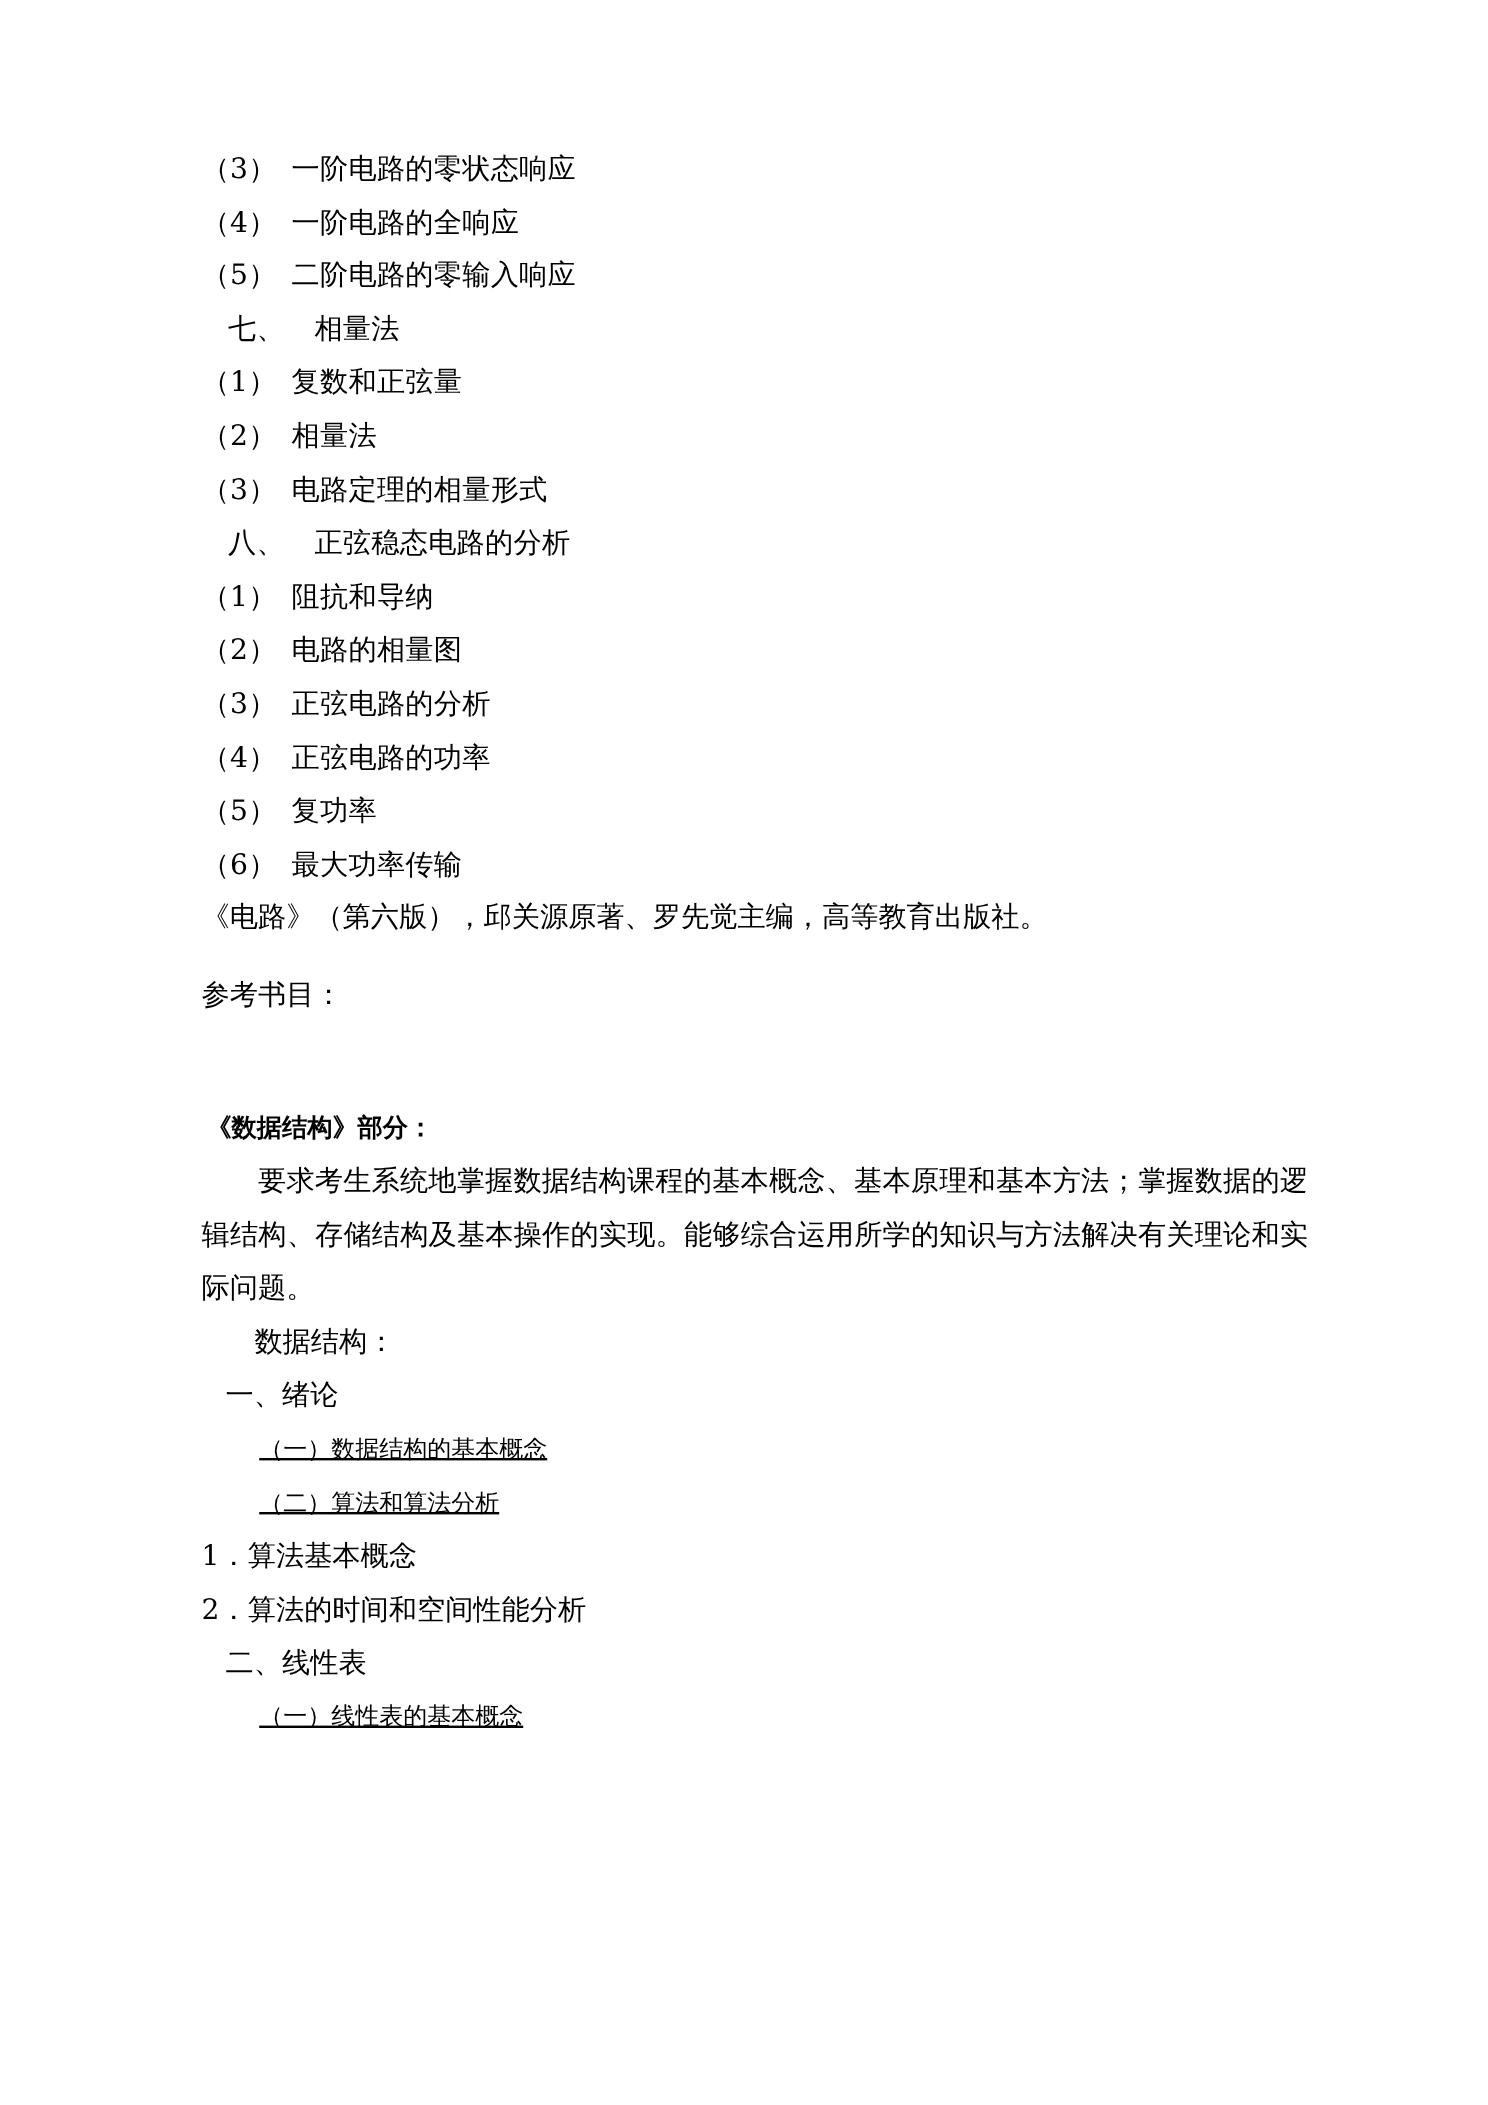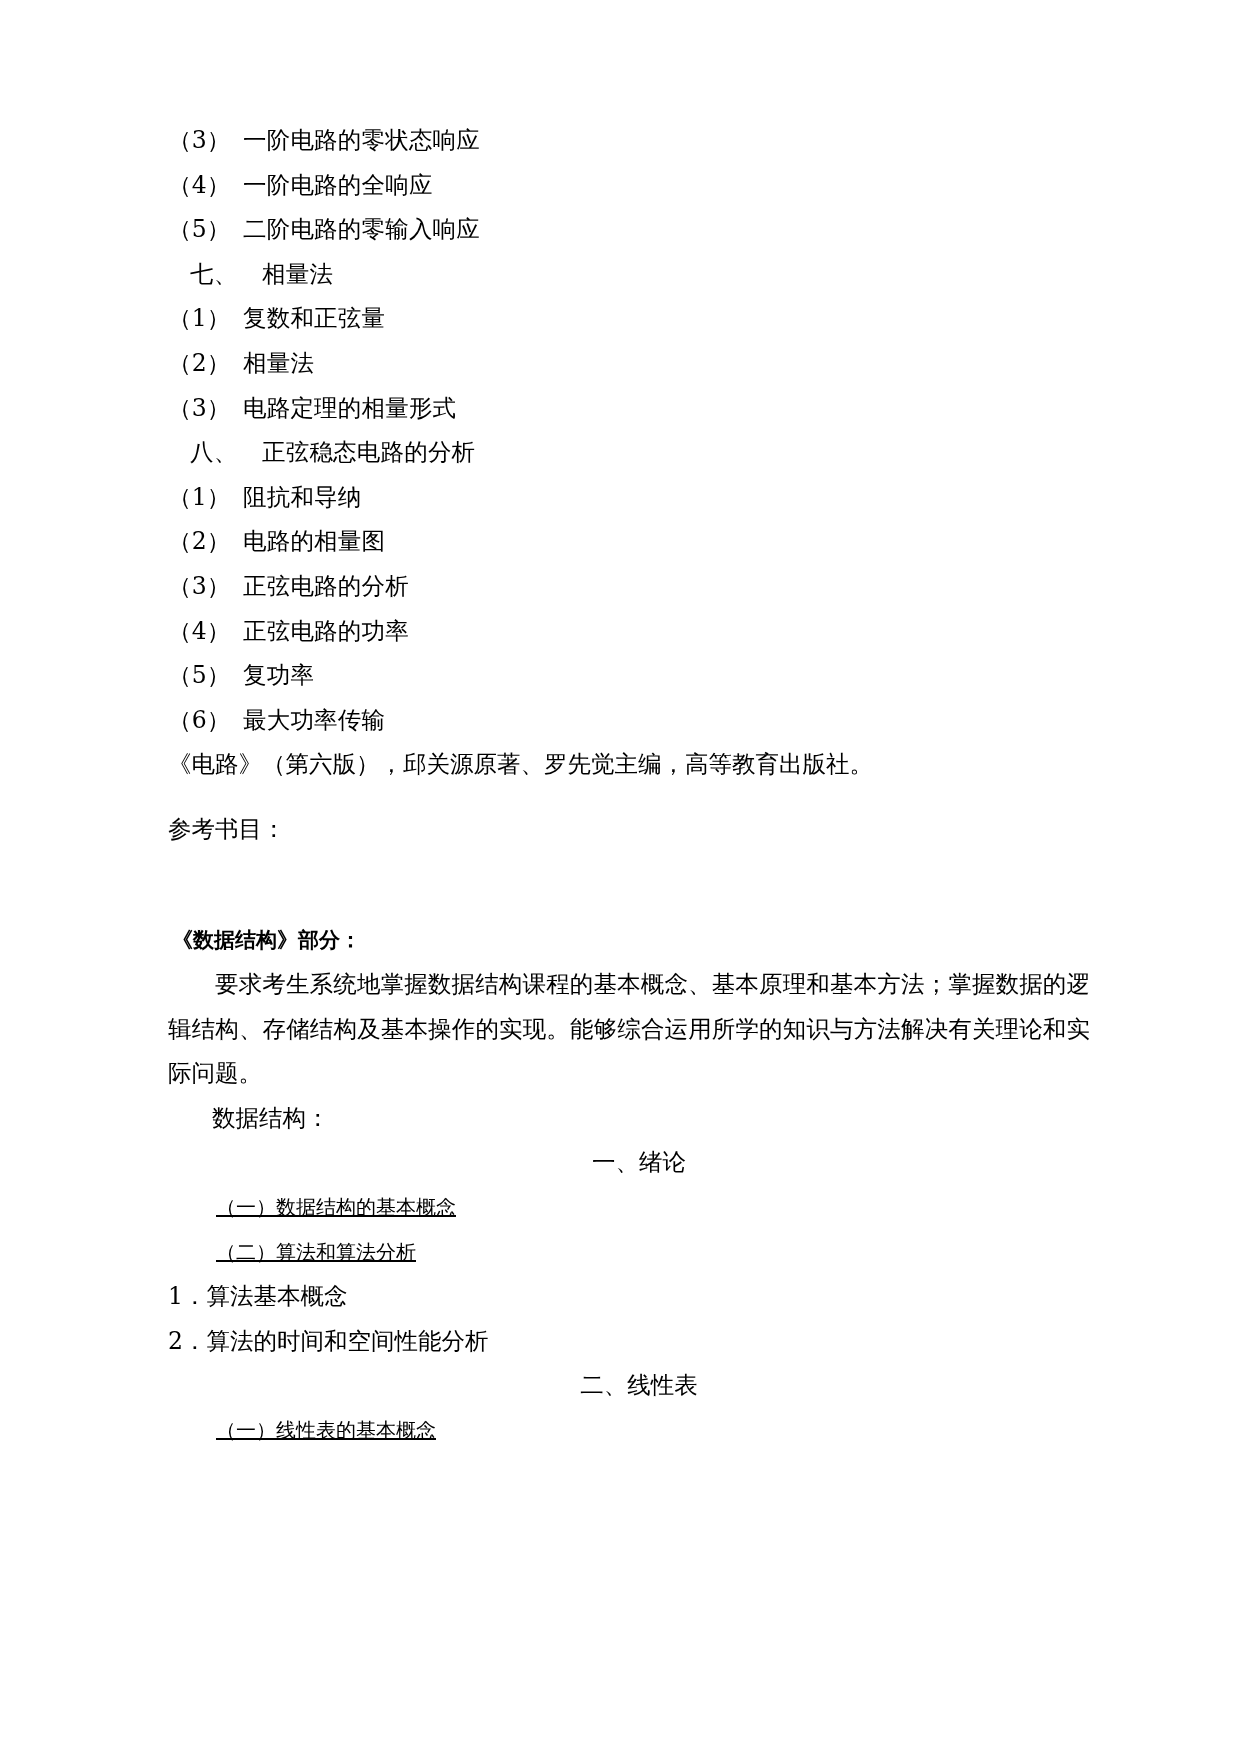--- a/index.html
+++ b/index.html
@@ -86,21 +86,20 @@
     margin: 0;
     width: 922px;
     word-break: break-all;
   }
   
   .ol-1 {
     font-size: 23.5px;
     line-height: 44.6px;
     margin-left: 20px;
     white-space: pre;
-    text-align: center;
   }
   .ol-2 {
     font-size: 20px;
     line-height: 44.6px;
     margin-left: 48px;
     white-space: pre;
     text-decoration: underline;
   }
   .ol-3 {
     font-size: 23.5px;

